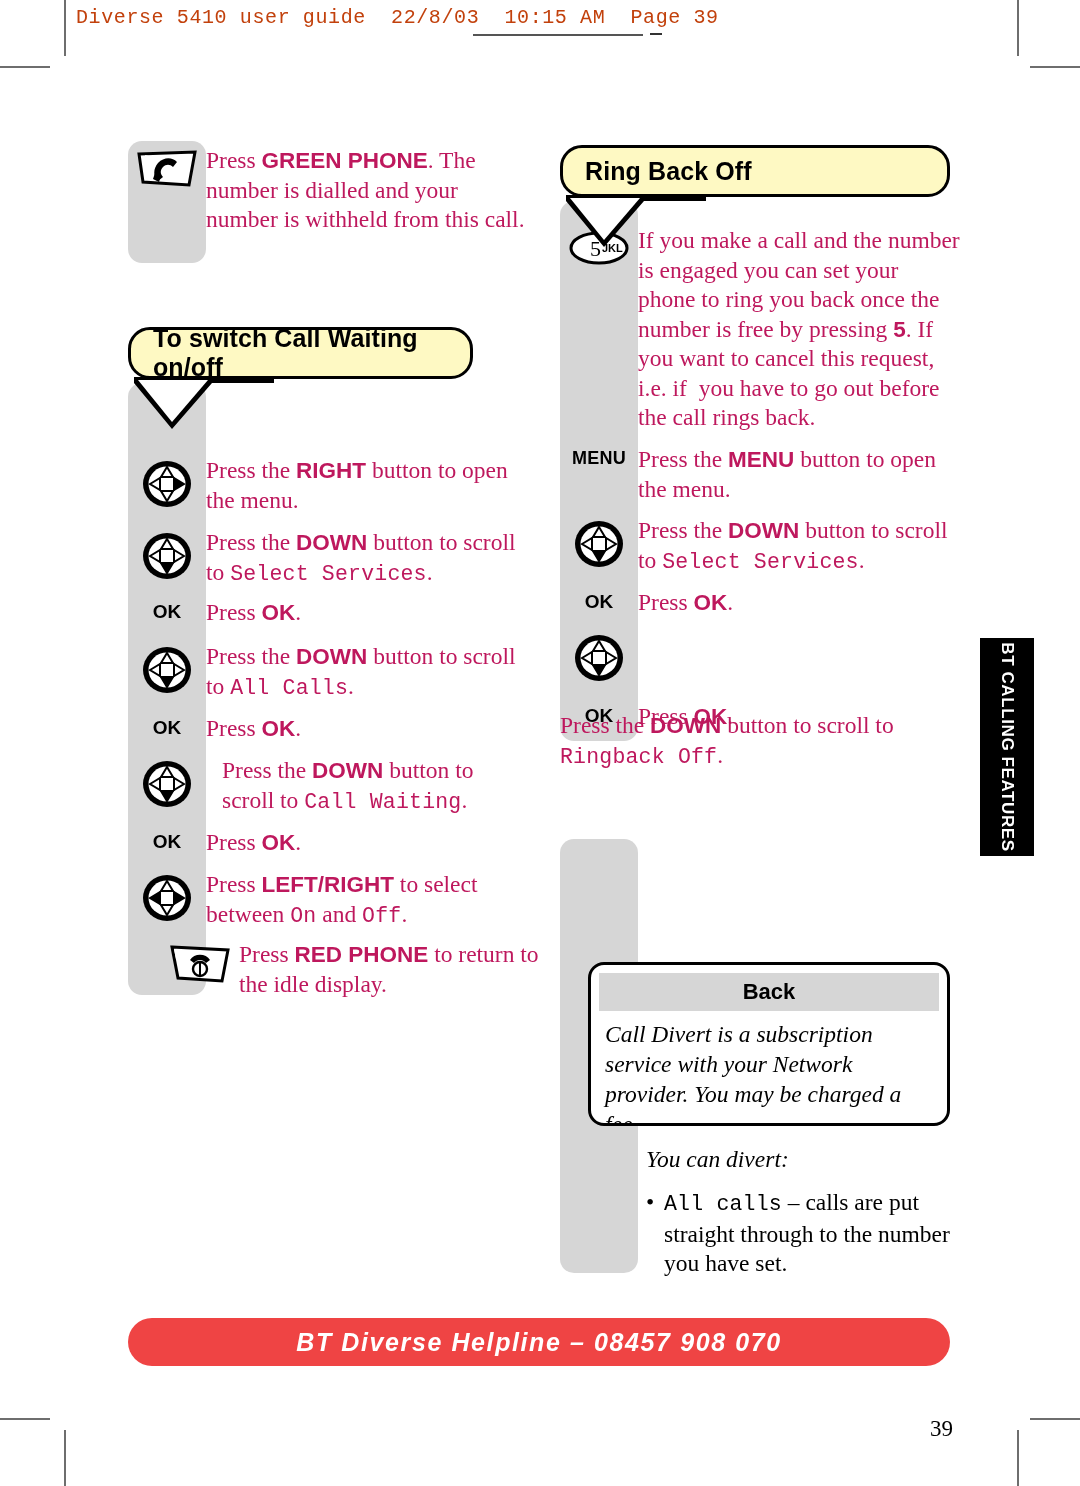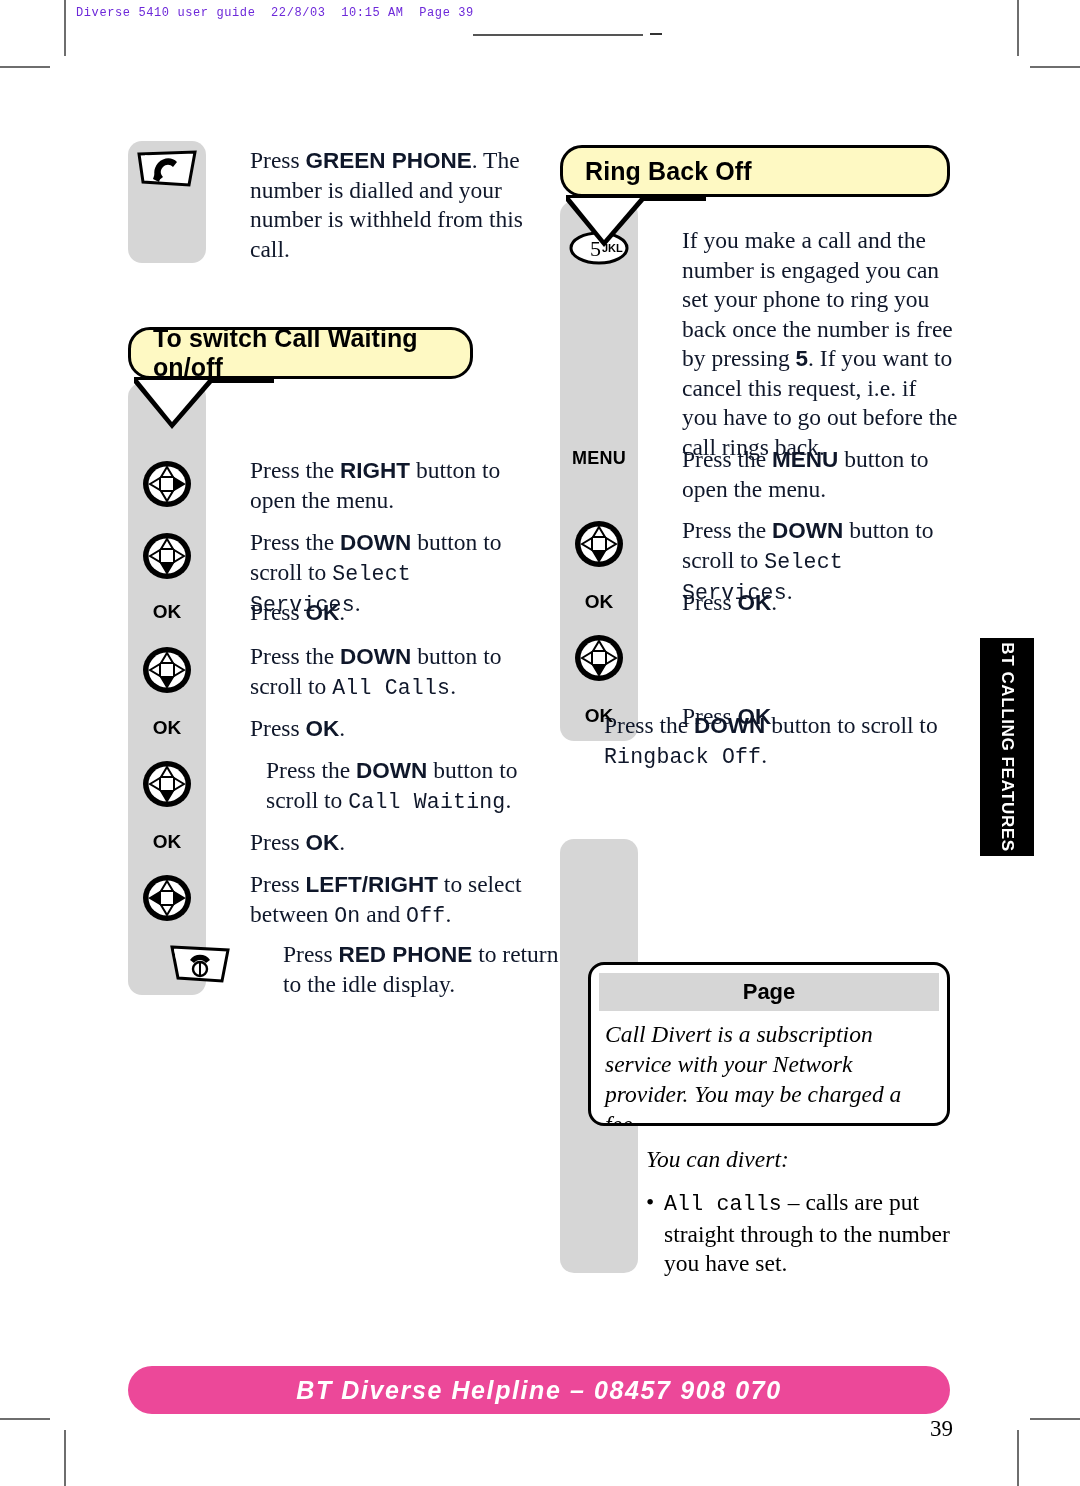--- a/index.html
+++ b/index.html
@@ -10,41 +10,41 @@
   .page{position:absolute;inset:0;}
 
   
   .crop{position:absolute;background:#6e6e6e;}
   .regmark{position:absolute;width:46px;height:46px;}
   .regmark.big{width:90px;height:90px;}
 
   
   .filestrip{
     position:absolute;left:76px;top:6px;
-    font-family:"Liberation Mono",monospace;font-size:12px;color:#6d28d9;
+    font-family:"Liberation Mono",monospace;font-size:20px;color:#c2410c;
     letter-spacing:.6px;white-space:pre;text-align:center;
   }
   .hdr-rule{position:absolute;background:#555;}
   .greybar{position:absolute;background:#d6d6d6;border-radius:14px;}
 
   
   .bubble{position:absolute;}
   .bubble .box{
     border:3.4px solid #000;border-radius:22px;background:#fef9c3;
     height:46px;display:flex;align-items:center;padding:0 22px;
     font-family:"Liberation Sans",sans-serif;font-weight:bold;
     font-size:25px;color:#000;letter-spacing:.1px;box-sizing:content-box;
     position:relative;z-index:3;
   }
   .bubble .tailwrap{position:absolute;left:6px;top:50px;width:140px;height:62px;z-index:4;}
 
   
   .step{position:absolute;display:flex;}
   .step .ic{width:78px;flex:0 0 78px;display:flex;justify-content:center;padding-top:3px;}
-  .step .tx{font-size:23.5px;line-height:29.5px;color:#0f172a;margin-left:44px;}
+  .step .tx{font-size:23.5px;line-height:29.5px;color:#be185d;}
   .tx b{font-family:"Liberation Sans",sans-serif;font-weight:bold;font-size:22.5px;}
   .lcd{font-family:"Liberation Mono",monospace;font-size:21.5px;letter-spacing:.2px;}
 
   .kbd{font-family:"Liberation Sans",sans-serif;font-weight:bold;font-size:19px;color:#000;}
   .kbd.menu{font-size:18px;letter-spacing:.2px;}
 
   
   .note{position:absolute;border:3.4px solid #000;border-radius:16px;background:#fff;
     overflow:hidden;box-sizing:border-box;}
   .note .nhead{background:#d6d6d6;height:38px;display:flex;align-items:center;
@@ -60,22 +60,22 @@
 
   
   .sidetab{position:absolute;background:#000;display:flex;align-items:center;justify-content:center;}
   .sidetab span{
     font-family:"Liberation Sans",sans-serif;font-weight:bold;color:#fff;
     font-size:17px;letter-spacing:.6px;white-space:nowrap;
     transform:rotate(90deg);
   }
 
   
-  .footer{position:absolute;background:#ec4899;border-radius:26px;
-    display:flex;align-items:center;justify-content:center;margin-top:48px;}
+  .footer{position:absolute;background:#ef4444;border-radius:26px;
+    display:flex;align-items:center;justify-content:center;}
   .footer span{font-family:"Liberation Sans",sans-serif;font-style:italic;font-weight:bold;
     color:#fff;font-size:25px;letter-spacing:1.6px;}
   .pageno{position:absolute;font-size:23px;}
 </style>
 </head>
 <body>
 
 <div class="page">
 
   <div class="crop" style="left:64px;top:0;width:1.6px;height:56px;"></div>
@@ -302,21 +302,21 @@
         <span class="kbd">OK</span>
       </div>
     <div class="tx">Press <b>OK</b>.</div>
   </div>
 
 
   <div class="greybar" style="left:560px;top:839px;width:78px;height:434px;"></div>
 
 
   <div class="note" style="left:588px;top:962px;width:362px;height:164px;">
-    <div class="nhead">Page</div>
+    <div class="nhead">Back</div>
     <div class="nbody">Call Divert is a subscription service with your Network provider. You may be charged a fee.</div>
   </div>
 
   <div class="para ital" style="left:646px;top:1145px;width:312px;">You can divert:</div>
 
   <div class="bullet" style="left:646px;top:1188px;width:312px;">
     <div class="dot">•</div>
     <div><span class="lcd">All calls</span><span> – calls are put straight through to the number you have set.</span></div>
   </div>
 

